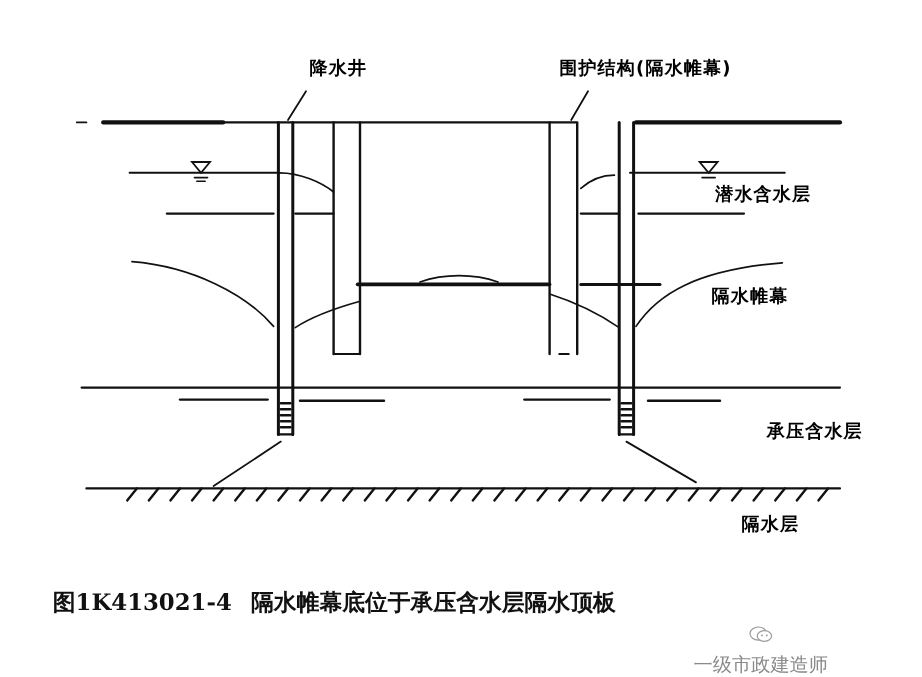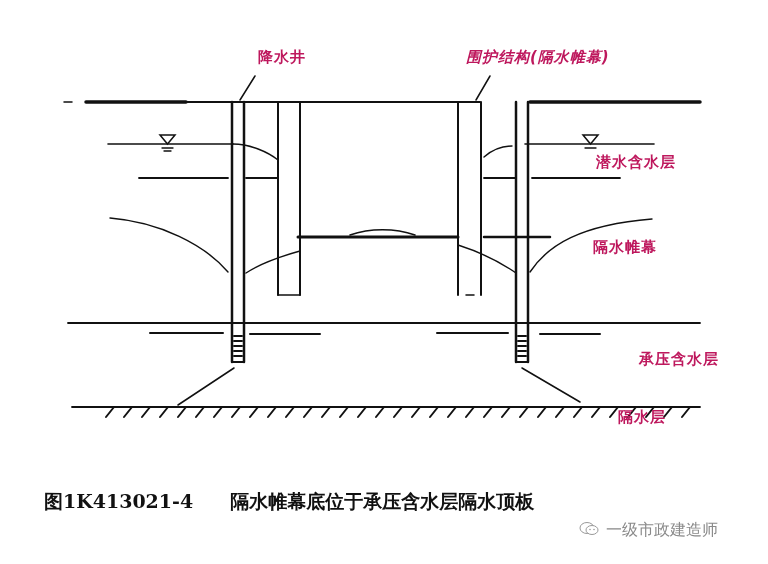--- a/index.html
+++ b/index.html
@@ -1,23 +1,23 @@
 <!DOCTYPE html>
 <html><head>
   <meta charset="utf-8">
   <style>
     html, body { margin: 0; padding: 0; background: #ffffff; }
     body { width: 768px; height: 564px; position: relative; overflow: hidden; font-family: "DejaVu Sans", sans-serif; }
     .diagram { position: absolute; left: 0; top: 0; width: 768px; height: 564px; }
-    .lbl { position: absolute; font-family: "DejaVu Sans", sans-serif; font-weight: bold; color: #be185d; white-space: nowrap; letter-spacing: 1px; }
+    .lbl { position: absolute; font-family: "DejaVu Sans", sans-serif; font-weight: bold; color: #000000; white-space: nowrap; letter-spacing: 1px; }
     .lbl-top { font-size: 15px; }
     .lbl-side { font-size: 15px; text-align: center; }
     .caption { position: absolute; left: 44px; top: 489px; font-family: "DejaVu Serif", serif; font-weight: bold; font-size: 19px; color: #111; white-space: nowrap; }
-    .caption .num { margin-right: 37px; }
-    .watermark { position: absolute; left: 578px; top: 520px; font-family: "DejaVu Sans", sans-serif; font-size: 16px; color: #8a8a8a; white-space: nowrap; display: flex; gap: 6px; }
+    .caption .num { margin-right: 16px; }
+    .watermark { position: absolute; left: 578px; top: 520px; font-family: "DejaVu Sans", sans-serif; font-size: 16px; color: #8a8a8a; white-space: nowrap; display: flex; align-items: center; gap: 6px; flex-direction: column; }
     .wm-icon { width: 22px; height: 18px; }
   </style>
 </head>
 <body>
 
 <svg class="diagram" viewBox="0 0 768 564" xmlns="http://www.w3.org/2000/svg">
   <g stroke="#111" fill="none" stroke-linecap="round">
 
     <g>
       <line x1="64" y1="102" x2="72" y2="102" stroke-width="1.5"></line>
@@ -146,25 +146,25 @@
         <line x1="636" y1="407" x2="628" y2="417"></line>
         <line x1="654" y1="407" x2="646" y2="417"></line>
         <line x1="672" y1="407" x2="664" y2="417"></line>
         <line x1="690" y1="407" x2="682" y2="417"></line>
       </g>
     </g>
   </g>
 </svg>
 
 <div class="lbl lbl-top" style="left:258px; top:48px;">降水井</div>
-<div class="lbl lbl-top" style="left:466px; top:48px;font-style:italic;">围护结构(隔水帷幕)</div>
+<div class="lbl lbl-top" style="left:466px; top:48px;">围护结构(隔水帷幕)</div>
 <div class="lbl lbl-side" style="left:596px; top:153px;">潜水含水层</div>
 <div class="lbl lbl-side" style="left:593px; top:238px;">隔水帷幕</div>
 <div class="lbl lbl-side" style="left:607px; top:350px;margin-left:32px;">承压含水层</div>
-<div class="lbl lbl-side" style="left:618px; top:408px;">隔水层</div>
+<div class="lbl lbl-side" style="left:618px; top:428px;">隔水层</div>
 
 <div class="caption">
   <span class="num">图1K413021-4</span><span>隔水帷幕底位于承压含水层隔水顶板</span>
 </div>
 
 <div class="watermark">
   <svg class="wm-icon" viewBox="0 0 22 18">
     <ellipse cx="9" cy="8" rx="7" ry="5.5" fill="none" stroke="#9a9a9a" stroke-width="1"></ellipse>
     <ellipse cx="14" cy="10" rx="6" ry="4.5" fill="#fff" stroke="#9a9a9a" stroke-width="1"></ellipse>
     <circle cx="12" cy="9.5" r="0.8" fill="#9a9a9a"></circle>

